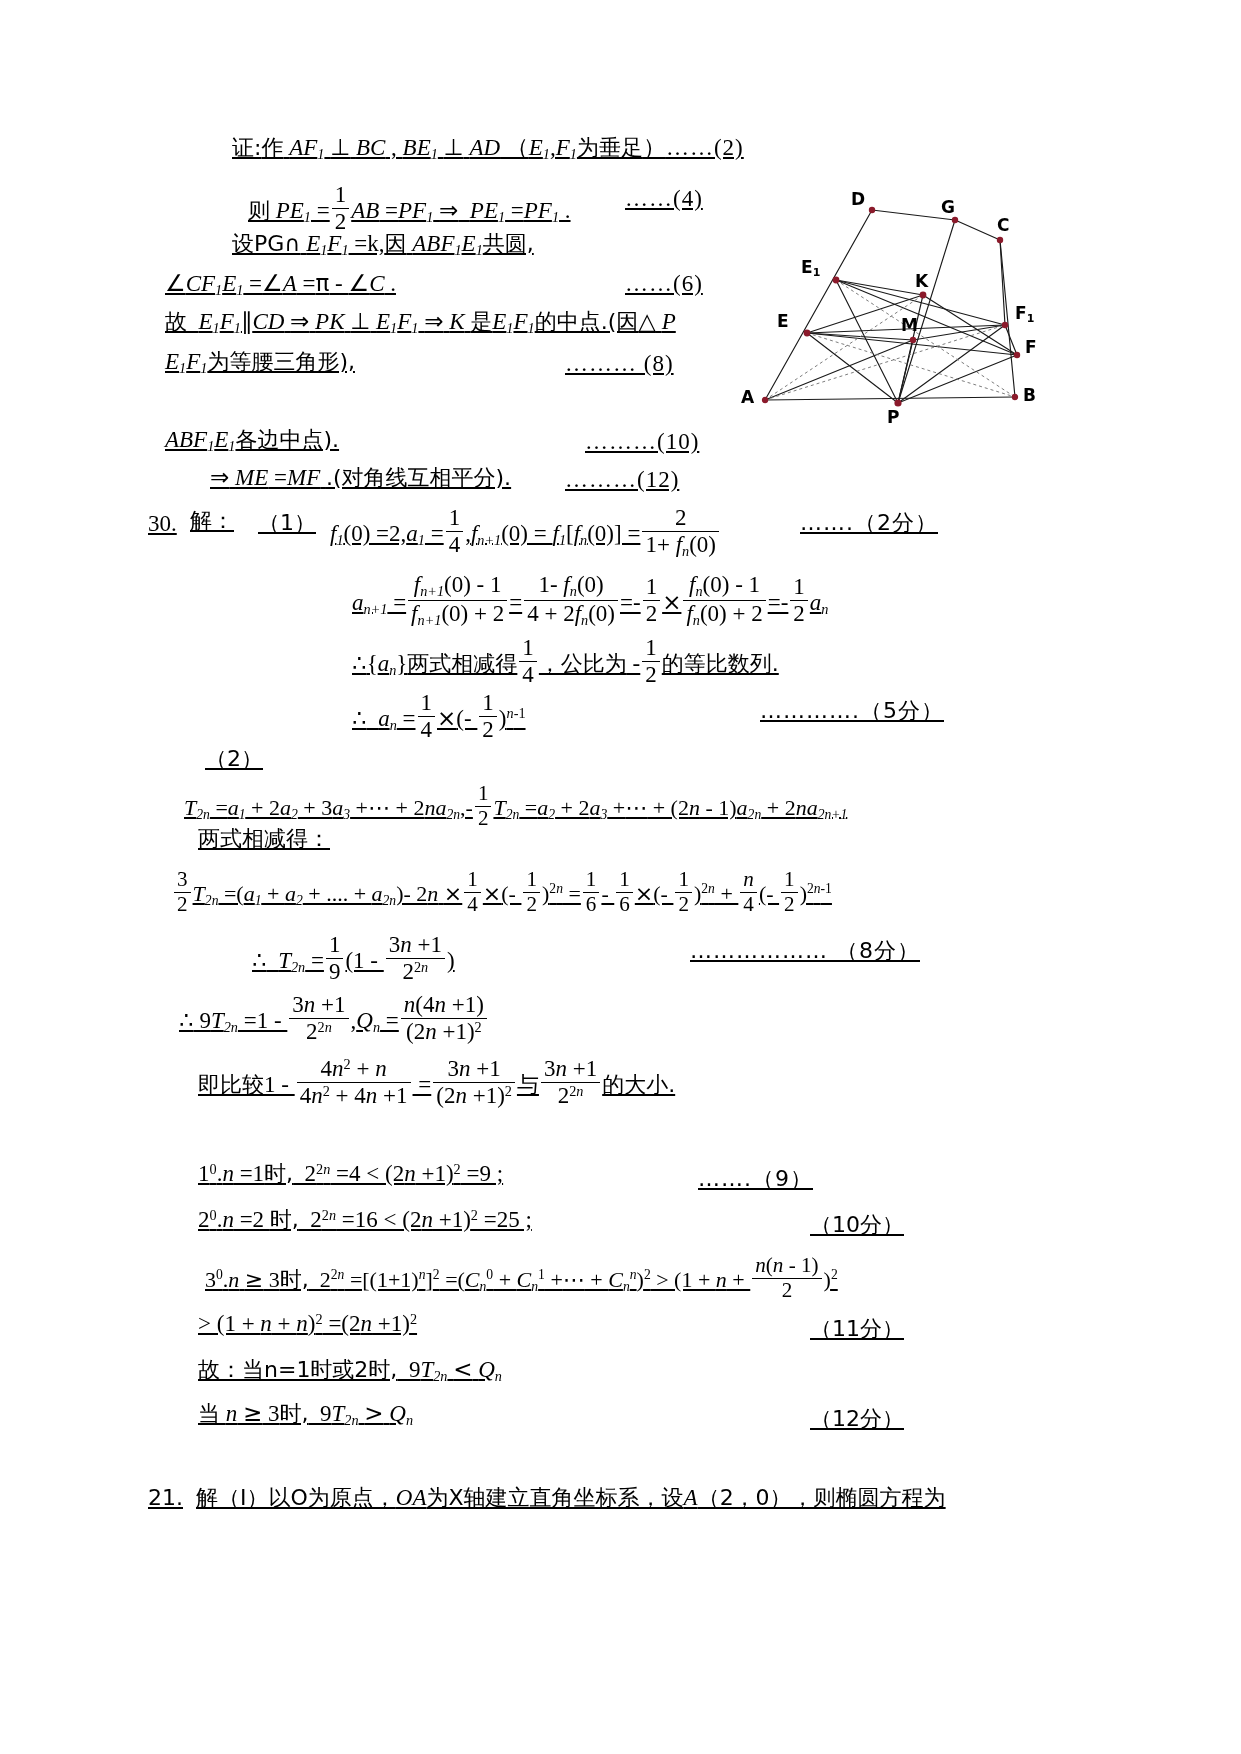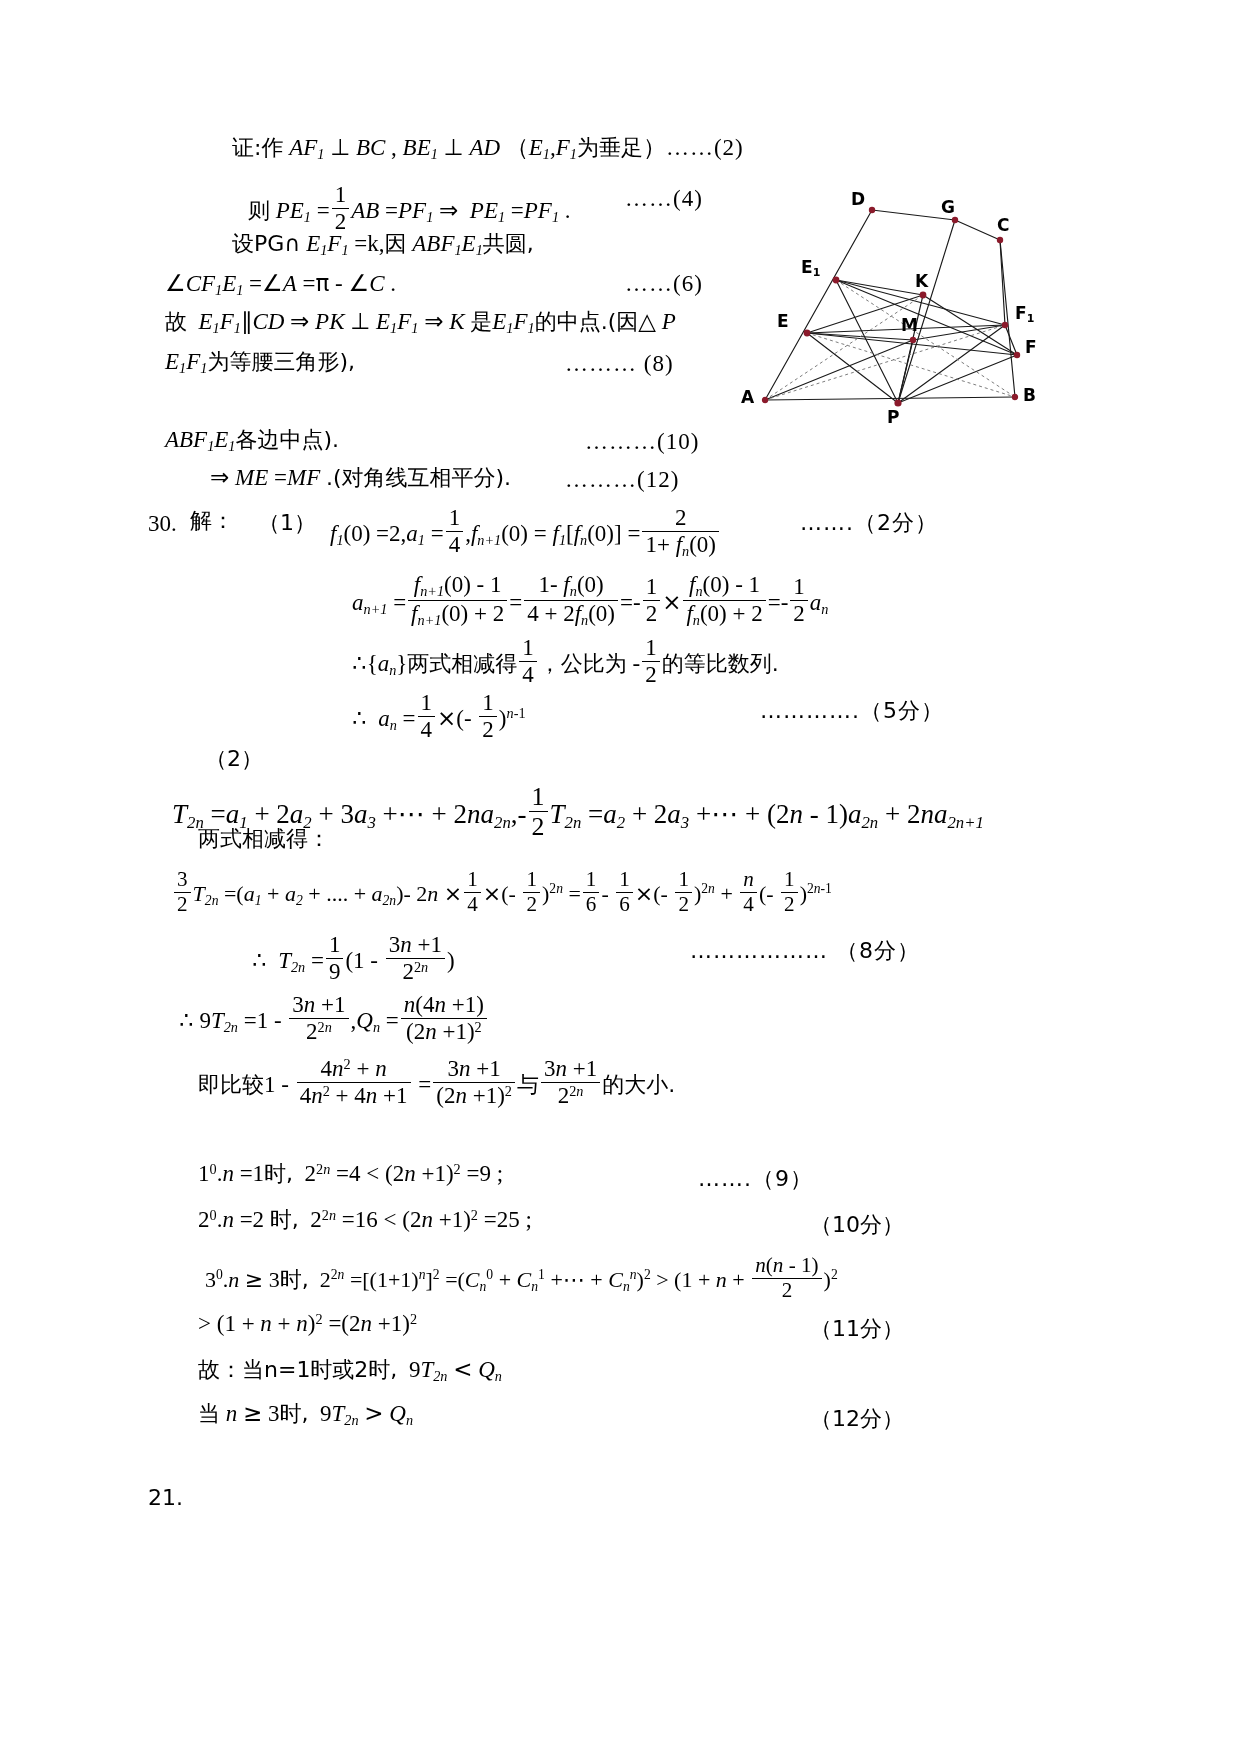--- a/index.html
+++ b/index.html
@@ -1,21 +1,21 @@
 <!DOCTYPE html>
 <html><head>
 <meta charset="utf-8">
 <style>
   html,body{margin:0;padding:0;background:#fff;}
   body{width:1241px;height:1754px;position:relative;
        font-family:"Liberation Serif","DejaVu Serif",serif;color:#000;}
   .page{position:relative;width:1241px;height:1754px;overflow:hidden;background:#fff;}
 
   
-  .ln{position:absolute;white-space:nowrap;font-size:23px;line-height:1.0;}
+  .ln{position:absolute;white-space:nowrap;font-size:23px;line-height:1.0;text-decoration:underline;}
   .cn{font-family:"DejaVu Sans","Liberation Sans",sans-serif;font-size:22px;}
   .it{font-style:italic;font-family:"Liberation Serif","DejaVu Serif",serif;}
   .sym{font-family:"DejaVu Sans",sans-serif;}
   .dots{letter-spacing:1px;}
   sub{font-size:.62em;vertical-align:-.28em;font-style:italic;}
   sup{font-size:.62em;vertical-align:.52em;}
 
   
   .fr{display:inline-block;vertical-align:-0.48em;text-align:center;margin:0 2px;}
   .fr .nu{display:block;border-bottom:1.3px solid #000;padding:0 3px;line-height:1.12;}
@@ -180,21 +180,21 @@
     <span class="sym">∴</span>&nbsp; <span class="it">a<sub>n</sub></span> =<span class="fr"><span class="nu">1</span><span class="de">4</span></span><span class="sym">×</span>(- <span class="fr"><span class="nu">1</span><span class="de">2</span></span>)<sup><span class="it">n</span>-1</sup>
   </div>
   <div class="ln cn" style="left:760px;top:700px">
     <span class="dots">………….（5分）</span>
   </div>
 
   <div class="ln cn" style="left:205px;top:748px">
     <span>（2）</span>
   </div>
 
-  <div class="ln" style="left:172px;top:782px;font-size:27px">
+  <div class="ln" style="left:184px;top:782px;font-size:22px">
     <span class="it">T<sub>2n</sub></span> =<span class="it">a<sub>1</sub></span> + 2<span class="it">a<sub>2</sub></span> + 3<span class="it">a<sub>3</sub></span> +<span class="sym">⋯</span> + 2<span class="it">na<sub>2n</sub></span>,-<span class="fr frs"><span class="nu">1</span><span class="de">2</span></span><span class="it">T<sub>2n</sub></span> =<span class="it">a<sub>2</sub></span> + 2<span class="it">a<sub>3</sub></span> +<span class="sym">⋯</span> + (2<span class="it">n</span> - 1)<span class="it">a<sub>2n</sub></span> + 2<span class="it">na<sub>2n+1</sub></span>
   </div>
 
   <div class="ln cn" style="left:198px;top:828px">
     <span>两式相减得：</span>
   </div>
 
   <div class="ln" style="left:172px;top:868px;font-size:22px">
     <span class="fr frs"><span class="nu">3</span><span class="de">2</span></span><span class="it">T<sub>2n</sub></span> =(<span class="it">a<sub>1</sub></span> + <span class="it">a<sub>2</sub></span> + .... + <span class="it">a<sub>2n</sub></span>)- 2<span class="it">n</span> <span class="sym">×</span><span class="fr frs"><span class="nu">1</span><span class="de">4</span></span><span class="sym">×</span>(- <span class="fr frs"><span class="nu">1</span><span class="de">2</span></span>)<sup>2<span class="it">n</span></sup> =<span class="fr frs"><span class="nu">1</span><span class="de">6</span></span>- <span class="fr frs"><span class="nu">1</span><span class="de">6</span></span><span class="sym">×</span>(- <span class="fr frs"><span class="nu">1</span><span class="de">2</span></span>)<sup>2<span class="it">n</span></sup> + <span class="fr frs"><span class="nu"><span class="it">n</span></span><span class="de">4</span></span>(- <span class="fr frs"><span class="nu">1</span><span class="de">2</span></span>)<sup>2<span class="it">n</span>-1</sup>
   </div>
@@ -247,14 +247,17 @@
   <div class="ln" style="left:198px;top:1402px">
     <span class="cn">当</span> <span class="it">n</span> <span class="sym">≥</span> 3<span class="cn">时,</span>&nbsp; 9<span class="it">T<sub>2n</sub></span> <span class="sym">&gt;</span> <span class="it">Q<sub>n</sub></span>
   </div>
   <div class="ln cn" style="left:810px;top:1408px">
     <span>（12分）</span>
   </div>
 
   <div class="ln" style="left:148px;top:1486px">
     <span class="cn">21.</span>
   </div>
+  <div class="ln" style="left:196px;top:1486px">
+    <span class="cn">解（I）以O为原点，</span><span class="it">OA</span><span class="cn">为X轴建立直角坐标系，设</span><span class="it">A</span><span class="cn">（2，0），则椭圆方程为</span>
+  </div>
 
 </div>
 
 </body></html>

